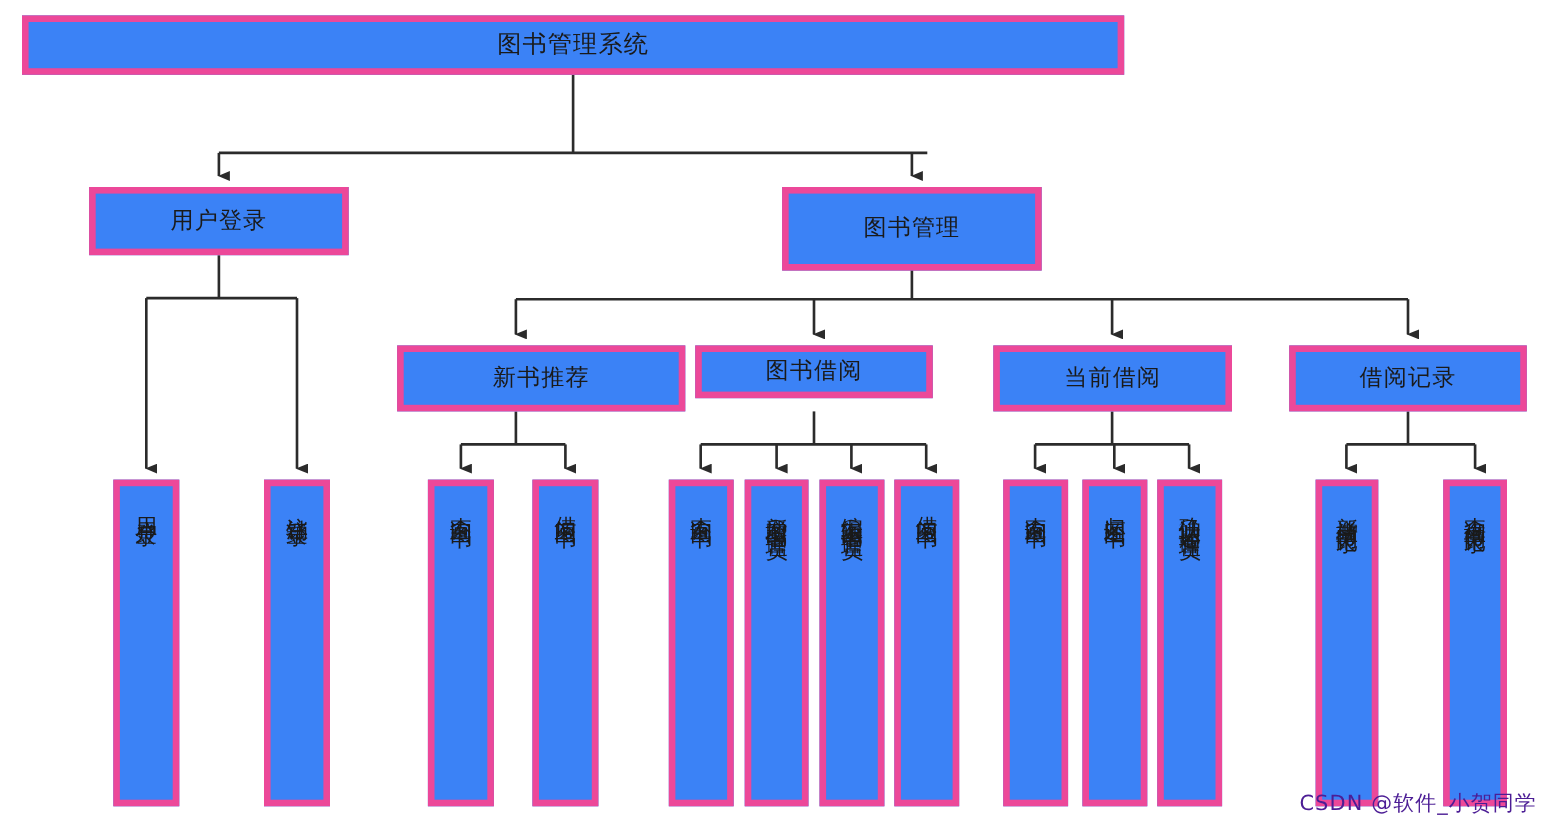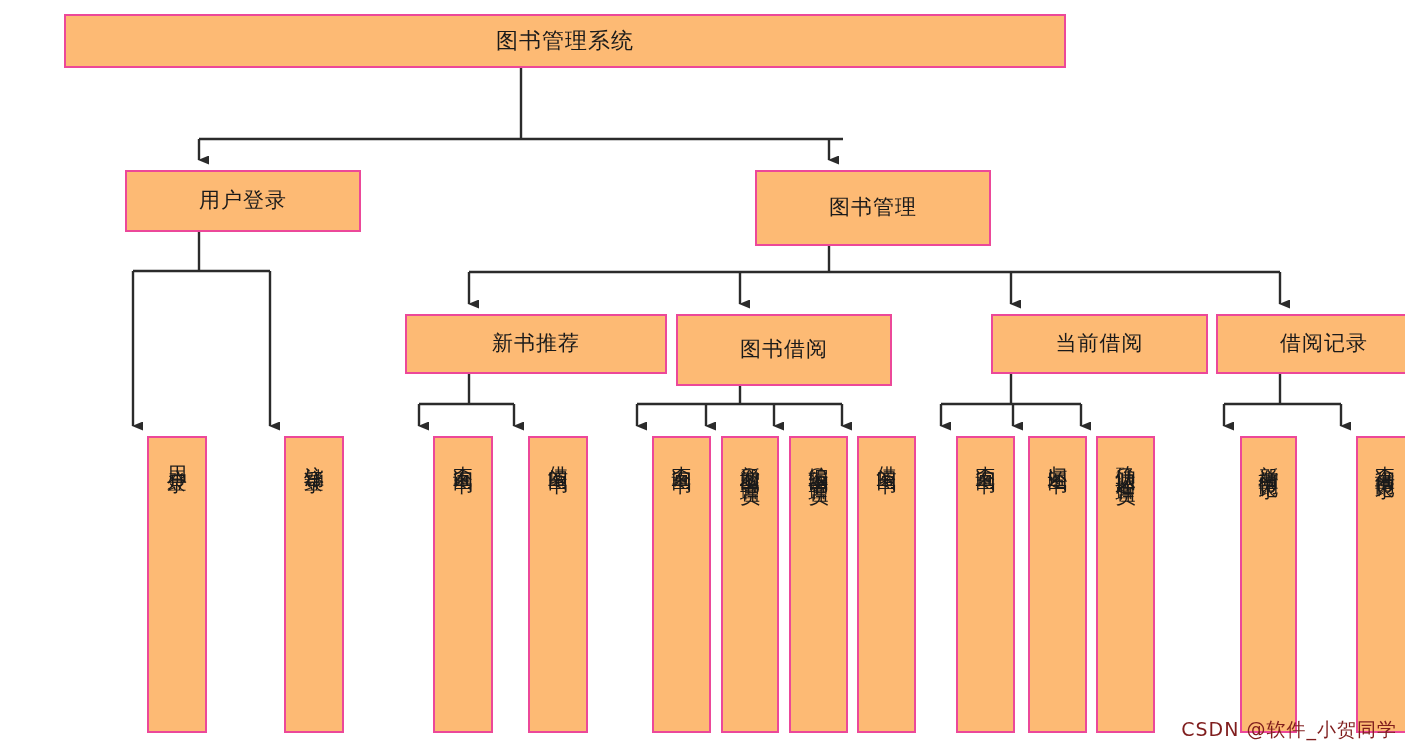--- a/index.html
+++ b/index.html
@@ -22,27 +22,26 @@
     position: absolute;
     left: 0;
     top: 0;
     width: 1405px;
     height: 747px;
     pointer-events: none;
   }
   .node {
     position: absolute;
     box-sizing: border-box;
-    border: 2px solid #ec4899;
-    background: #fdba74;
+    border: 6px solid #ec4899;
+    background: #3b82f6;
     display: flex;
     align-items: center;
     justify-content: center;
     color: #1a1a1a;
-    margin-left: 44px;
   }
   .node-h {
     font-size: 21px;
     letter-spacing: 1px;
     line-height: 1.2;
     white-space: nowrap;
   }
   .node-root {
     font-size: 22px;
   }
@@ -58,21 +57,21 @@
     line-height: 1.35;
     letter-spacing: 3px;
     white-space: nowrap;
     color: #1a1a1a;
   }
   .watermark {
     position: absolute;
     right: 8px;
     bottom: 4px;
     font-size: 19px;
-    color: #7f1d1d;
+    color: #4c1d95;
     letter-spacing: 1px;
     white-space: nowrap;
     pointer-events: none;
   }
 </style>
 </head>
 <body>
 
 <div id="diagram-root">
 
@@ -133,24 +132,24 @@
   <div class="node node-h" id="node-l2-0" style="left: 81px; top: 170px; width: 236px; height: 62px;">
     <span>用户登录</span>
   </div>
   <div class="node node-h" id="node-l2-1" style="left: 711px; top: 170px; width: 236px; height: 76px;">
     <span>图书管理</span>
   </div>
 
   <div class="node node-h" id="node-l3-0" style="left: 361px; top: 314px; width: 262px; height: 60px;">
     <span>新书推荐</span>
   </div>
-  <div class="node node-h" id="node-l3-1" style="left: 632px; top: 314px; width: 216px; height: 72px;">
+  <div class="node node-h" id="node-l3-1" style="left: 632px; top: 314px; width: 216px; height: 48px;">
     <span>图书借阅</span>
   </div>
-  <div class="node node-h" id="node-l3-2" style="left: 947px; top: 314px; width: 217px; height: 60px;">
+  <div class="node node-h" id="node-l3-2" style="left: 903px; top: 314px; width: 217px; height: 60px;">
     <span>当前借阅</span>
   </div>
   <div class="node node-h" id="node-l3-3" style="left: 1172px; top: 314px; width: 216px; height: 60px;">
     <span>借阅记录</span>
   </div>
 
   <div class="node node-v" id="node-leaf-0" style="left: 103px; top: 436px; width: 60px; height: 297px;">
     <span class="vtext">用户登录</span>
   </div>
   <div class="node node-v" id="node-leaf-1" style="left: 240px; top: 436px; width: 60px; height: 297px;">

